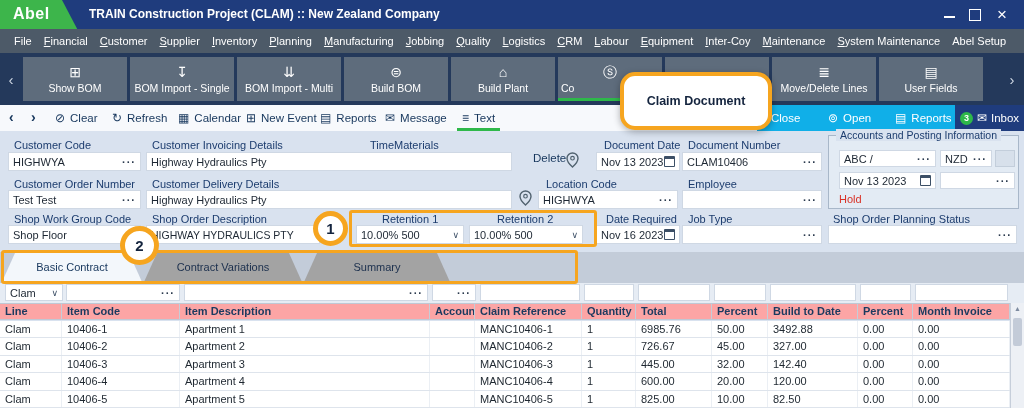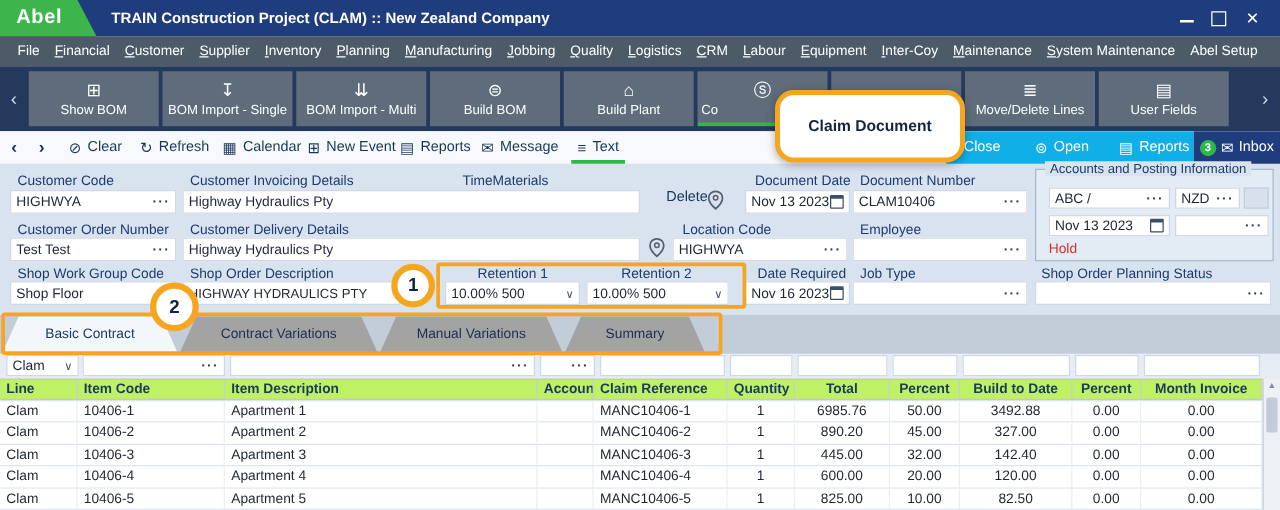--- a/index.html
+++ b/index.html
@@ -84,40 +84,40 @@
   .tab.active { background:#F3F7FB; color:#16365C; }
   .tabs div:nth-of-type(1){ left:2px; width:140px; } .tabs div:nth-of-type(2){ left:144px; width:158px; }
   .tabs div:nth-of-type(3){ left:304px; width:146px; } .tabs div:nth-of-type(4){ left:452px; width:112px; }
 
   
   .filterrow { position:absolute; left:0; top:283px; width:1024px; height:20px; background:#E6ECF4; }
   .ffld { position:absolute; top:284px; height:17px; background:#fff; border:1px solid #CFD8E4;
           display:flex; align-items:center; padding:0 4px; font-size:11px; color:#1D2733; }
 
   
-  .thead { position:absolute; left:0; top:303px; width:1010px; height:17px; background:#bef264;
+  .thead { position:absolute; left:0; top:303px; width:1010px; height:17px; background:#fca5a5;
            display:flex; border-top:1px solid #BFC8D4; border-bottom:1px solid #BFC8D4; }
   .thead > div { font-size:11px; font-weight:bold; color:#1B3A5F; padding:0 5px; line-height:15px;
                  border-right:1px solid #C4CDD8; overflow:hidden; white-space:nowrap; cursor:default; }
   .tbody { position:absolute; left:0; top:321px; width:1010px; }
   .trow { display:flex; height:17.4px; background:#fff; border-bottom:1px solid #DEE4EC; cursor:default; }
   .trow > div { font-size:11px; color:#1E2730; padding:0 5px; line-height:16px; border-right:1px solid #EBEFF4;
                 overflow:hidden; white-space:nowrap; }
   .thead > div:nth-child(1), .trow > div:nth-child(1){ width:62px; }
   .thead > div:nth-child(2), .trow > div:nth-child(2){ width:118px; }
   .thead > div:nth-child(3), .trow > div:nth-child(3){ width:250px; }
   .thead > div:nth-child(4), .trow > div:nth-child(4){ width:45px; }
   .thead > div:nth-child(5), .trow > div:nth-child(5){ width:107px; }
   .thead > div:nth-child(6), .trow > div:nth-child(6){ width:54px; }
   .thead > div:nth-child(7), .trow > div:nth-child(7){ width:76px; }
   .thead > div:nth-child(8), .trow > div:nth-child(8){ width:56px; }
   .thead > div:nth-child(9), .trow > div:nth-child(9){ width:90px; }
   .thead > div:nth-child(10), .trow > div:nth-child(10){ width:55px; }
   .thead > div:nth-child(11), .trow > div:nth-child(11){ width:97px; }
-  .num { text-align:center; }
+  .num { text-align:left; }
   .scrollbar { position:absolute; left:1010px; top:303px; width:14px; height:105px; background:#EDF0F5; border-left:1px solid #C6CEDA; }
   .scrollbar .up { position:absolute; left:0; top:2px; width:13px; text-align:center; font-size:7px; color:#7E8BA0; }
   .scrollbar .up::after { content:"▲"; }
   .scrollbar .thumb { position:absolute; left:2px; top:15px; width:9px; height:28px; background:#C3CBD8; border-radius:2px; }
 
   
   .ann-rect { position:absolute; border:3px solid #F6A51F; border-radius:3px; z-index:40; pointer-events:none; }
   .ann-rect.r1 { left:349px; top:210px; width:248px; height:37px; }
   .ann-rect.r2 { left:1px; top:250px; width:577px; height:34px; }
   .ann-circle { position:absolute; background:#fff; border:5px solid #F6A51F; border-radius:50%;
@@ -406,21 +406,20 @@
     <span class="dots"></span>
   </div>
 
   <div class="tabstrip"></div>
   <div class="tabs">
 
       <div class="tab active">Basic Contract</div>
 
       <div class="tab">Contract Variations</div>
 
-      <div class="tab">Manual Variations</div>
 
       <div class="tab">Summary</div>
     </div>
 
   <div class="filterrow"></div>
   <div class="ffld" style="left:5px;width:58px">
     <span>Clam</span>
     <span class="chev"></span>
   </div>
   <div class="ffld" style="left:66px;width:114px">
@@ -467,21 +466,21 @@
         <div class="num">0.00</div>
         <div class="num">0.00</div>
       </div>
       <div class="trow">
         <div>Clam</div>
         <div>10406-2</div>
         <div>Apartment 2</div>
         <div></div>
         <div>MANC10406-2</div>
         <div class="num">1</div>
-        <div class="num">890.20</div>
+        <div class="num">726.67</div>
         <div class="num">45.00</div>
         <div class="num">327.00</div>
         <div class="num">0.00</div>
         <div class="num">0.00</div>
       </div>
       <div class="trow">
         <div>Clam</div>
         <div>10406-3</div>
         <div>Apartment 3</div>
         <div></div>

